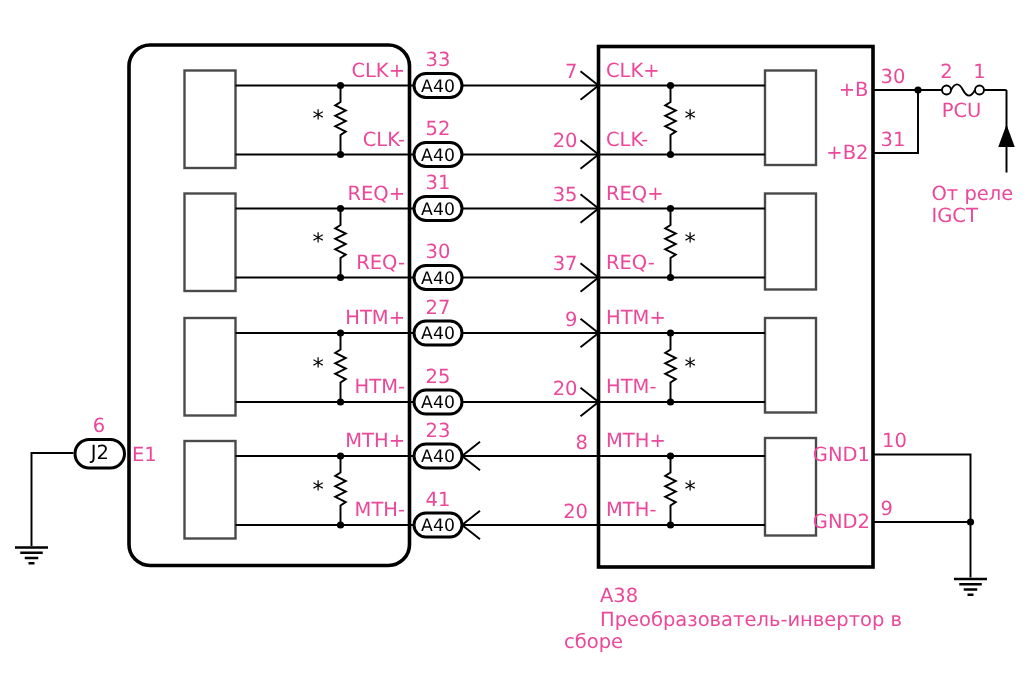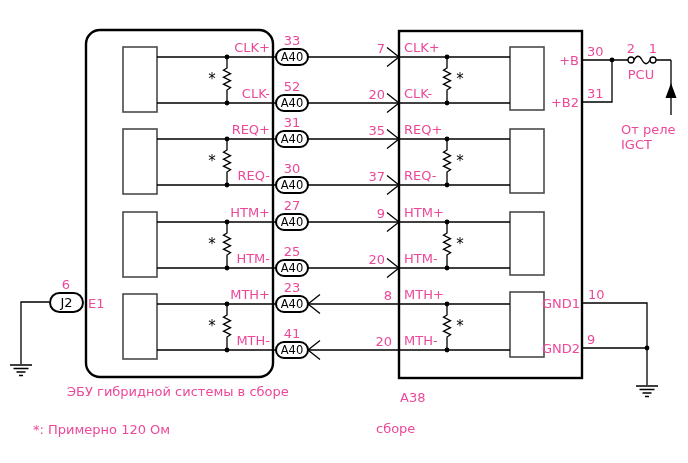--- a/index.html
+++ b/index.html
@@ -161,18 +161,17 @@
   <div class="lbl" style="left:621px;top:137px">IGCT</div>
 
   <div class="lbl" style="right:108px;top:296px;text-align:right">GND1</div>
   <div class="lbl" style="right:108px;top:341px;text-align:left">GND2</div>
   <div class="lbl" style="left:588px;top:287px">10</div>
   <div class="lbl" style="left:587px;top:332px">9</div>
 
   <div class="lbl c" style="left:66px;top:277px">6</div>
   <div class="lbl" style="left:88px;top:296px">E1</div>
 
-  <div class="lbl cap" style="left:67px;top:384px">ЭБУ гибридной системы в сборе</div>
   <div class="lbl cap" style="left:400px;top:390px">A38</div>
+  <div class="lbl cap" style="left:400px;top:406px">Преобразователь-инвертор в</div>
   <div class="lbl cap" style="left:376px;top:421px">сборе</div>
-  <div class="lbl cap" style="left:33px;top:422px">*: Примерно 120 Ом</div>
 
 </div>
 
 </body></html>

